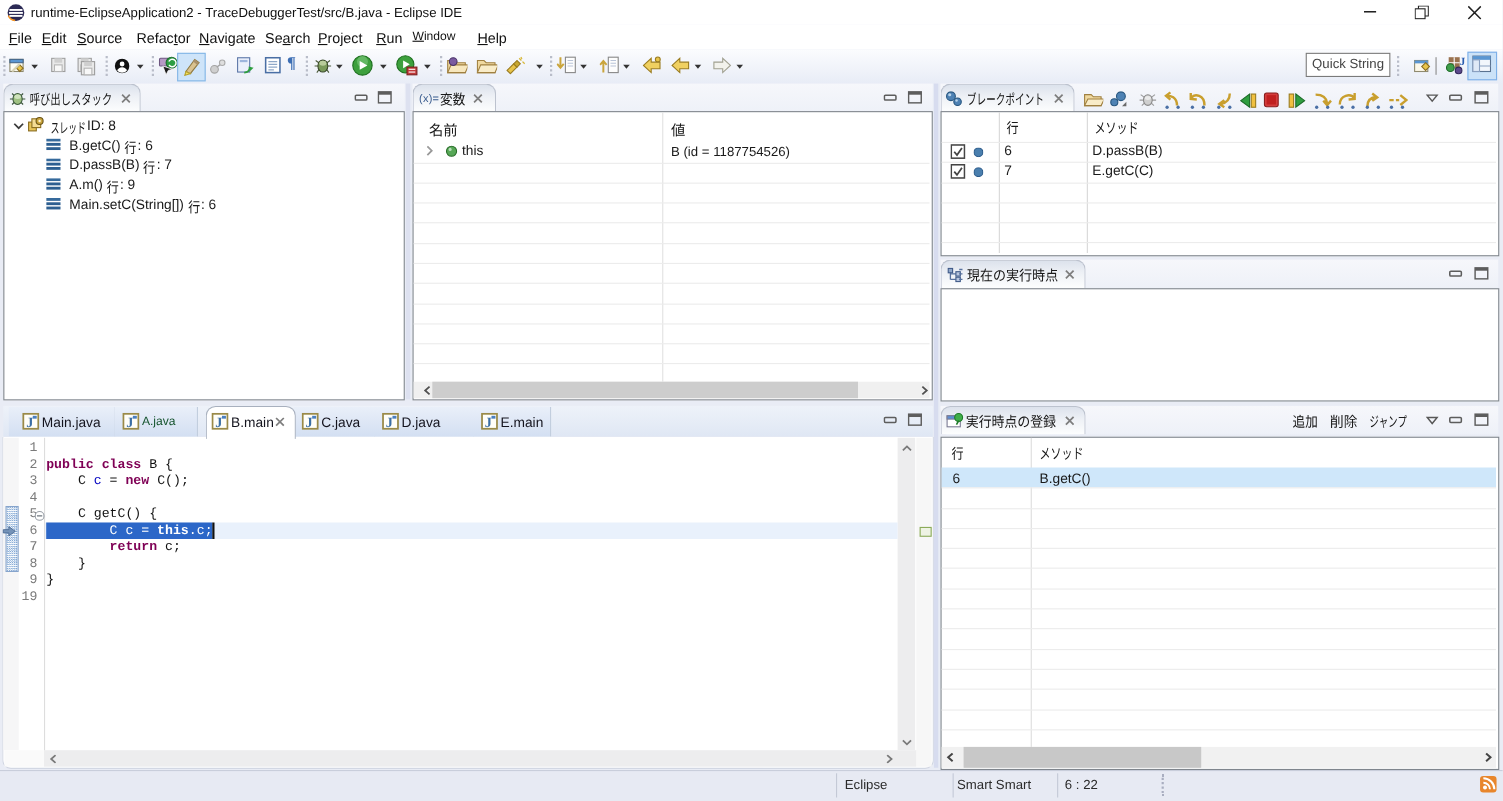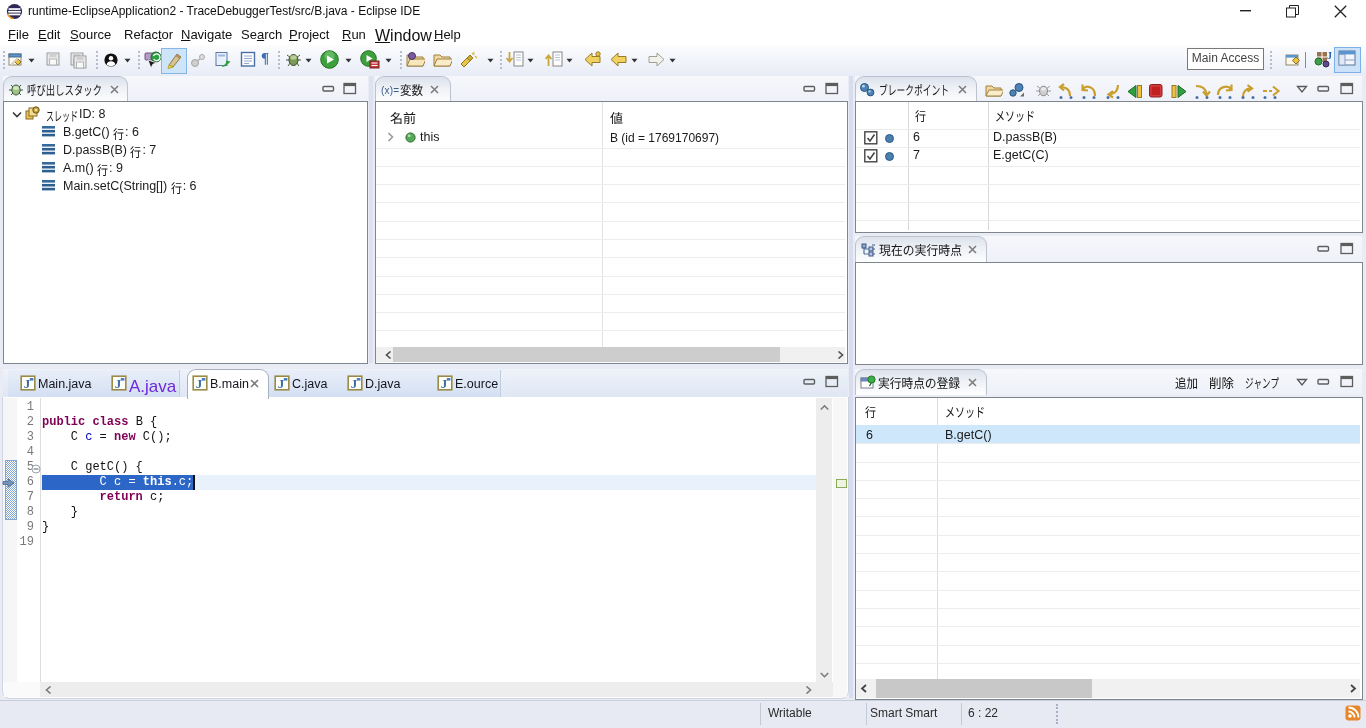--- a/index.html
+++ b/index.html
@@ -48,21 +48,21 @@
     </div>
     <div class="abs" style="left:0;top:22px;width:1366px;height:23px;background:#fff"></div>
     <div class="abs" style="left:8px;top:27px;font-size:13px;color:#111"><span style="text-decoration:underline">F</span>ile</div>
     <div class="abs" style="left:38px;top:27px;font-size:13px;color:#111"><span style="text-decoration:underline">E</span>dit</div>
     <div class="abs" style="left:70px;top:27px;font-size:13px;color:#111"><span style="text-decoration:underline">S</span>ource</div>
     <div class="abs" style="left:124px;top:27px;font-size:13px;color:#111">Refac<span style="text-decoration:underline">t</span>or</div>
     <div class="abs" style="left:181px;top:27px;font-size:13px;color:#111"><span style="text-decoration:underline">N</span>avigate</div>
     <div class="abs" style="left:241px;top:27px;font-size:13px;color:#111">Se<span style="text-decoration:underline">a</span>rch</div>
     <div class="abs" style="left:289px;top:27px;font-size:13px;color:#111"><span style="text-decoration:underline">P</span>roject</div>
     <div class="abs" style="left:342px;top:27px;font-size:13px;color:#111"><span style="text-decoration:underline">R</span>un</div>
-    <div class="abs" style="left:375px;top:27px;font-size:16px;color:#111"><span style="text-decoration:underline">W</span>indow</div>
+    <div class="abs" style="left:375px;top:27px;font-size:11px;color:#111"><span style="text-decoration:underline">W</span>indow</div>
     <div class="abs" style="left:434px;top:27px;font-size:13px;color:#111"><span style="text-decoration:underline">H</span>elp</div>
     <div class="abs" style="left:0;top:45px;width:1366px;height:31px;background:linear-gradient(180deg,#fbfcfe,#e8ecf6)"></div>
     <div class="sep2" style="left:3px;top:51px"></div>
     <div class="abs" style="left:8px;top:52px">
       <svg width="17" height="16" viewBox="0 0 17 16" style="display:block;">
         <rect x="1" y="2" width="12" height="11" fill="#fffef4" stroke="#8f8a6f"></rect>
         <rect x="1" y="2" width="12" height="3" fill="#5a96d2" stroke="#47688c"></rect>
         <path d="M10 7 L13 10 L10 13 L7 10 Z" fill="#e8c44a" stroke="#8a6d1f"></path>
         <path d="M3 13 L10 6" stroke="#d8d4b8" stroke-width="2"></path>
       </svg>
@@ -277,21 +277,21 @@
     <div class="abs" style="left:648px;top:51px">
       <svg width="18" height="17" viewBox="0 0 18 17" style="display:block;">
         <path d="M1 8.5 L8 2 L8 5.5 L16 5.5 L16 11.5 L8 11.5 L8 15 Z" fill="#f2f2ec" stroke="#a0a090" transform="scale(-1,1) translate(-17,0)"></path>
       </svg>
     </div>
     <div class="abs" style="left:669px;top:58px">
       <svg width="7" height="5" viewBox="0 0 7 5" style="display:block;">
         <path d="M0.5 0.8 L6.5 0.8 L3.5 4.4 Z" fill="#333"></path>
       </svg>
     </div>
-    <div class="abs" style="left:1187px;top:48px;width:75px;height:20px;background:#fff;border:1px solid #7a7a7a;font-size:12px;color:#444;text-align:center;line-height:19px">Main Access</div>
+    <div class="abs" style="left:1187px;top:48px;width:75px;height:20px;background:#fff;border:1px solid #7a7a7a;font-size:12px;color:#444;text-align:center;line-height:19px">Quick String</div>
     <div class="sep2" style="left:1270px;top:51px"></div>
     <div class="abs" style="left:1285px;top:52px">
       <svg width="17" height="16" viewBox="0 0 17 16" style="display:block;">
         <rect x="1" y="3" width="12" height="10" fill="#fdf8e8" stroke="#8f8a6f"></rect>
         <rect x="1" y="3" width="12" height="2.6" fill="#5a96d2"></rect>
         <path d="M11 5 L14.5 8.5 L11 12 L7.5 8.5 Z" fill="#e8c44a" stroke="#8a6d1f"></path>
       </svg>
     </div>
     <div class="abs" style="left:1305px;top:52px;width:1px;height:16px;background:#8a8a8a"></div>
     <div class="abs" style="left:1314px;top:51px">
@@ -490,21 +490,21 @@
         <path d="M2.5 2 L6.5 6 L2.5 10" stroke="#9a9a9a" stroke-width="1.6" fill="none"></path>
       </svg>
     </div>
     <div class="abs" style="left:405px;top:132px">
       <svg width="11" height="11" viewBox="0 0 11 11" style="display:block;">
         <circle cx="5.5" cy="5.5" r="4.6" fill="#57a857" stroke="#2a6e2a"></circle>
         <circle cx="4.2" cy="3.8" r="1.4" fill="#b9dcb9"></circle>
       </svg>
     </div>
     <div class="abs t13" style="left:420px;top:130px">this</div>
-    <div class="abs" style="left:610px;top:131px;font-size:12px;color:#1a1a1a">B (id = 1769170697)</div>
+    <div class="abs" style="left:610px;top:131px;font-size:12px;color:#1a1a1a">B (id = 1187754526)</div>
     <div class="sb-track" style="left:376px;top:347px;width:469px;height:15px"></div>
     <div class="sb-thumb" style="left:393px;top:347px;width:387px;height:15px"></div>
     <div class="abs" style="left:385px;top:351px">
       <svg width="8" height="8" viewBox="0 0 8 8" style="display:block;">
         <path d="M5.5 0.5 L1.5 4 L5.5 7.5" stroke="#505050" stroke-width="1.6" fill="none"></path>
       </svg>
     </div>
     <div class="abs" style="left:836px;top:351px">
       <svg width="8" height="8" viewBox="0 0 8 8" style="display:block;">
         <path d="M2.5 0.5 L6.5 4 L2.5 7.5" stroke="#505050" stroke-width="1.6" fill="none"></path>
@@ -740,21 +740,21 @@
       </svg>
     </div>
     <div class="abs" style="left:38px;top:377px;font-size:12.5px;color:#14141e;z-index:3">Main.java</div>
     <div class="abs" style="left:111px;top:375px;z-index:3">
       <svg width="16" height="16" viewBox="0 0 16 16" style="display:block;">
         <rect x="1.2" y="1.2" width="13.6" height="13.6" fill="#fffef8" stroke="#9a8a48" stroke-width="1.6"></rect>
         <text x="7" y="12.8" font-family="Liberation Serif" font-size="13" font-weight="bold" fill="#3a6ea5" text-anchor="middle">J</text>
         <rect x="9.8" y="3" width="3.6" height="2.6" fill="#4a7fc0"></rect>
       </svg>
     </div>
-    <div class="abs" style="left:129px;top:377px;font-size:17px;color:#6d28d9;z-index:3">A.java</div>
+    <div class="abs" style="left:129px;top:377px;font-size:11px;color:#14532d;z-index:3">A.java</div>
     <div class="abs" style="left:192px;top:375px;z-index:3">
       <svg width="16" height="16" viewBox="0 0 16 16" style="display:block;">
         <rect x="1.2" y="1.2" width="13.6" height="13.6" fill="#fffef8" stroke="#9a8a48" stroke-width="1.6"></rect>
         <text x="7" y="12.8" font-family="Liberation Serif" font-size="13" font-weight="bold" fill="#3a6ea5" text-anchor="middle">J</text>
         <rect x="9.8" y="3" width="3.6" height="2.6" fill="#4a7fc0"></rect>
       </svg>
     </div>
     <div class="abs" style="left:210px;top:377px;font-size:12.5px;color:#14141e;z-index:3">B.main</div>
     <div class="abs" style="left:274px;top:375px;z-index:3">
       <svg width="16" height="16" viewBox="0 0 16 16" style="display:block;">
@@ -772,21 +772,21 @@
       </svg>
     </div>
     <div class="abs" style="left:365px;top:377px;font-size:12.5px;color:#14141e;z-index:3">D.java</div>
     <div class="abs" style="left:437px;top:375px;z-index:3">
       <svg width="16" height="16" viewBox="0 0 16 16" style="display:block;">
         <rect x="1.2" y="1.2" width="13.6" height="13.6" fill="#fffef8" stroke="#9a8a48" stroke-width="1.6"></rect>
         <text x="7" y="12.8" font-family="Liberation Serif" font-size="13" font-weight="bold" fill="#3a6ea5" text-anchor="middle">J</text>
         <rect x="9.8" y="3" width="3.6" height="2.6" fill="#4a7fc0"></rect>
       </svg>
     </div>
-    <div class="abs" style="left:455px;top:377px;font-size:12.5px;color:#14141e;z-index:3">E.ource</div>
+    <div class="abs" style="left:455px;top:377px;font-size:12.5px;color:#14141e;z-index:3">E.main</div>
     <div class="abs" style="left:249px;top:378px;z-index:3">
       <svg width="11" height="11" viewBox="0 0 11 11" style="display:block;">
         <path d="M2 2 L9 9 M9 2 L2 9" stroke="#7e7e7e" stroke-width="1.6" fill="none"></path>
       </svg>
     </div>
     <div class="abs" style="left:803px;top:376px">
       <svg width="13" height="12" viewBox="0 0 13 12" style="display:block;">
         <rect x="1" y="3.5" width="10.5" height="4.5" rx="1" fill="none" stroke="#5d5d5d" stroke-width="1.4"></rect>
       </svg>
     </div>
@@ -940,21 +940,21 @@
     </div>
     <div class="abs" style="left:1348px;top:684px">
       <svg width="9" height="9" viewBox="0 0 9 9" style="display:block;">
         <path d="M3 1 L7 4.5 L3 8" stroke="#444" stroke-width="1.8" fill="none"></path>
       </svg>
     </div>
     <div class="abs" style="left:849px;top:76px;width:4px;height:622px;background:#d7dcef"></div>
     <div class="abs" style="left:369px;top:76px;width:4px;height:287px;background:#dde1f0"></div>
     <div class="abs" style="left:0;top:700px;width:1366px;height:28px;background:#e7eaf3;border-top:1px solid #c9cedb"></div>
     <div class="abs" style="left:760px;top:703px;width:1px;height:22px;background:#c4c9d6"></div>
-    <div class="abs" style="left:768px;top:706px;font-size:12px;color:#2a2a2a">Writable</div>
+    <div class="abs" style="left:768px;top:706px;font-size:12px;color:#2a2a2a">Eclipse</div>
     <div class="abs" style="left:866px;top:703px;width:1px;height:22px;background:#c4c9d6"></div>
     <div class="abs" style="left:870px;top:706px;font-size:12px;color:#2a2a2a">Smart Smart</div>
     <div class="abs" style="left:961px;top:703px;width:1px;height:22px;background:#c4c9d6"></div>
     <div class="abs" style="left:968px;top:706px;font-size:12px;color:#2a2a2a">6 : 22</div>
     <div class="abs" style="left:1056px;top:704px;height:20px;border-left:2px dotted #a9aec0"></div>
     <div class="abs" style="left:1345px;top:705px">
       <svg width="16" height="16" viewBox="0 0 16 16" style="display:block;">
         <rect x="0.5" y="0.5" width="15" height="15" rx="3" fill="#e8862c"></rect>
         <circle cx="5" cy="11" r="1.8" fill="#fff"></circle>
         <path d="M3.5 6.5 A6 6 0 0 1 9.5 12.5 M3.5 2.5 A10 10 0 0 1 13.5 12.5" stroke="#fff" stroke-width="1.8" fill="none"></path>

